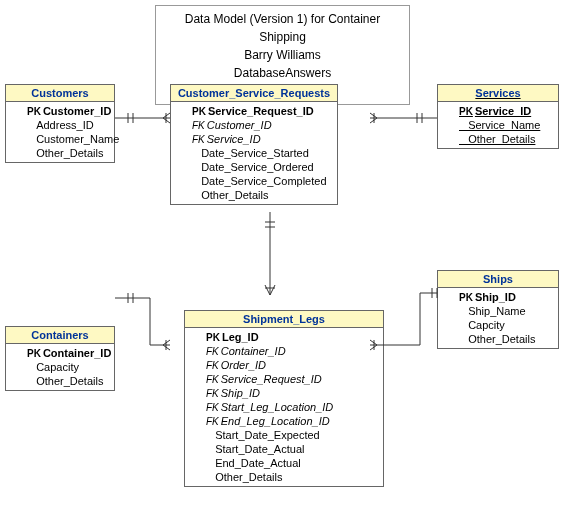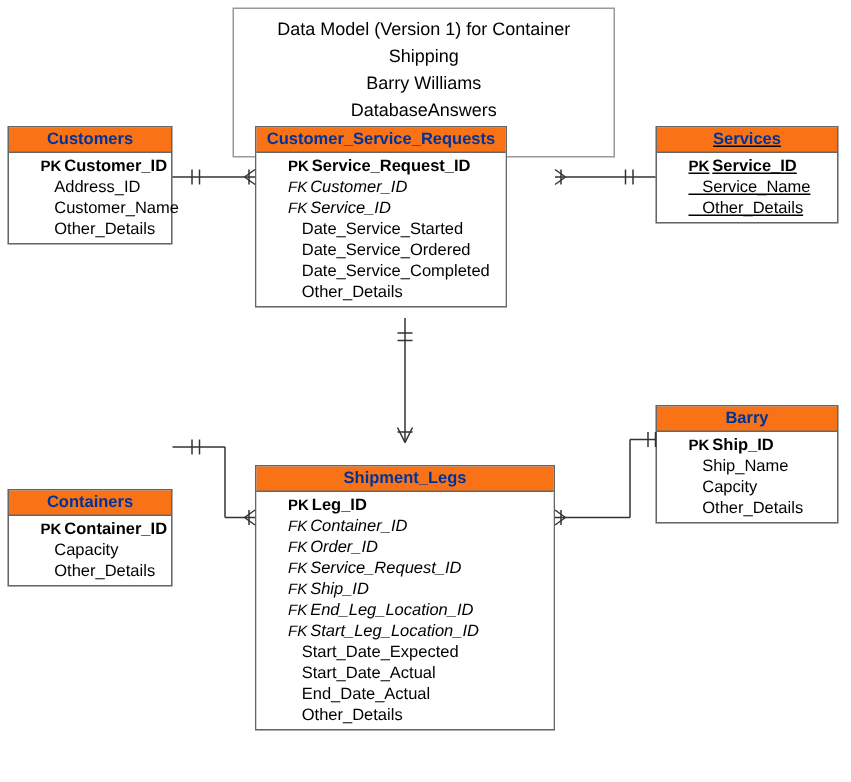--- a/index.html
+++ b/index.html
@@ -21,21 +21,21 @@
     }
 
     .entity-box {
       position: absolute;
       background: #dce9f5;
       border: 1px solid #666;
       min-width: 110px;
     }
 
     .entity-title {
-      background: #f97316;
+      background: #fef9c3;
       border-bottom: 1px solid #666;
       padding: 2px 5px;
       font-weight: bold;
       font-size: 11px;
       color: #003399;
       text-align: center;
     }
 
     .entity-body {
       padding: 2px 5px;
@@ -154,54 +154,54 @@
     <div class="entity-body">
       <div class="entity-row pk">
         <span class="pk-label">PK</span>Container_ID
       </div>
       <div class="entity-row">&nbsp;&nbsp;&nbsp;Capacity</div>
       <div class="entity-row">&nbsp;&nbsp;&nbsp;Other_Details</div>
     </div>
   </div>
 
   <div class="entity-box" style="left: 437px; top: 270px; width: 122px;">
-    <div class="entity-title">Barry</div>
+    <div class="entity-title">Ships</div>
     <div class="entity-body">
       <div class="entity-row pk">
         <span class="pk-label">PK</span>Ship_ID
       </div>
       <div class="entity-row">&nbsp;&nbsp;&nbsp;Ship_Name</div>
       <div class="entity-row">&nbsp;&nbsp;&nbsp;Capcity</div>
       <div class="entity-row">&nbsp;&nbsp;&nbsp;Other_Details</div>
     </div>
   </div>
 
-  <div class="entity-box" style="left: 170px; top: 310px; width: 200px;">
+  <div class="entity-box" style="left: 184px; top: 310px; width: 200px;">
     <div class="entity-title">Shipment_Legs</div>
     <div class="entity-body">
       <div class="entity-row pk">
         <span class="pk-label">PK</span>Leg_ID
       </div>
       <div class="entity-row fk">
         <span class="fk-label">FK</span>Container_ID
       </div>
       <div class="entity-row fk">
         <span class="fk-label">FK</span>Order_ID
       </div>
       <div class="entity-row fk">
         <span class="fk-label">FK</span>Service_Request_ID
       </div>
       <div class="entity-row fk">
         <span class="fk-label">FK</span>Ship_ID
       </div>
       <div class="entity-row fk">
+        <span class="fk-label">FK</span>Start_Leg_Location_ID
+      </div>
+      <div class="entity-row fk">
         <span class="fk-label">FK</span>End_Leg_Location_ID
-      </div>
-      <div class="entity-row fk">
-        <span class="fk-label">FK</span>Start_Leg_Location_ID
       </div>
       <div class="entity-row">&nbsp;&nbsp;&nbsp;Start_Date_Expected</div>
       <div class="entity-row">&nbsp;&nbsp;&nbsp;Start_Date_Actual</div>
       <div class="entity-row">&nbsp;&nbsp;&nbsp;End_Date_Actual</div>
       <div class="entity-row">&nbsp;&nbsp;&nbsp;Other_Details</div>
     </div>
   </div>
 
   <svg class="connectors">
 

